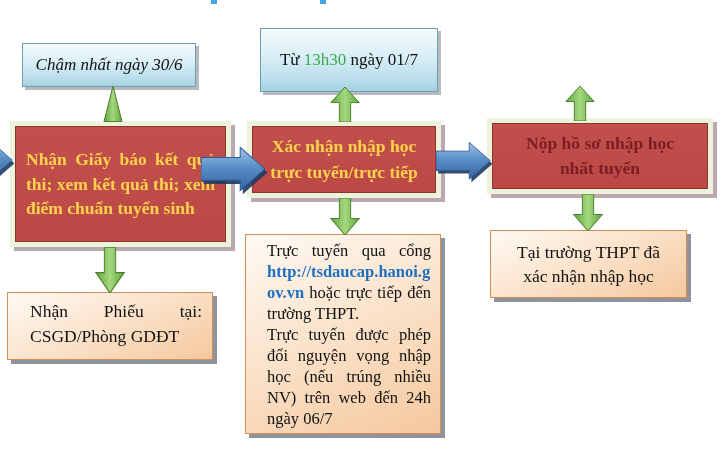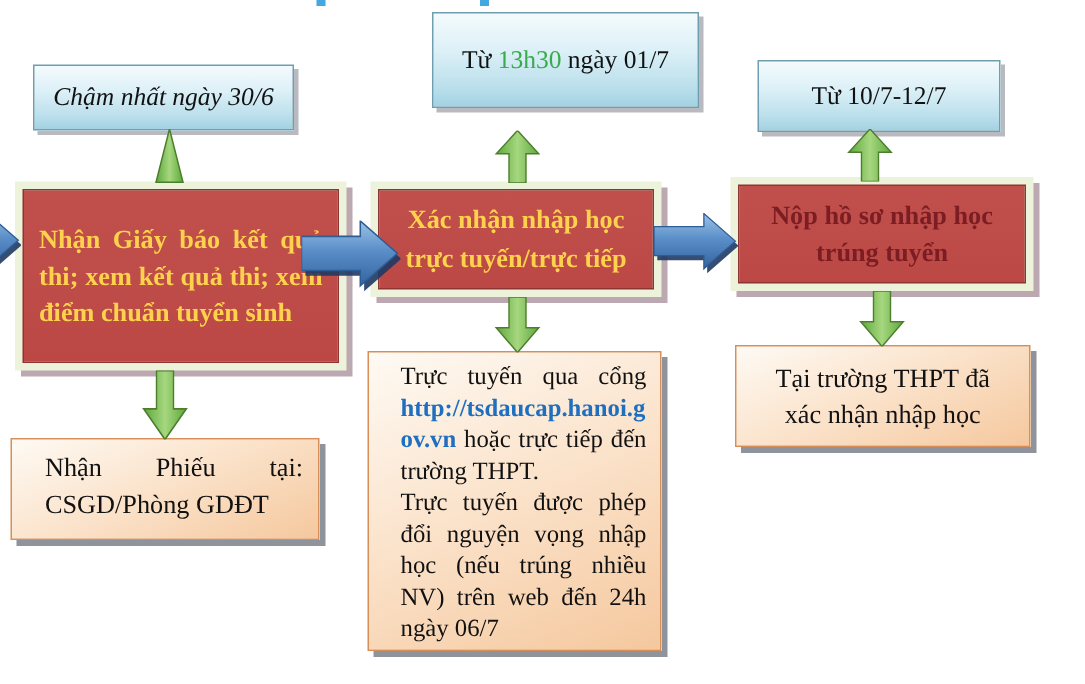--- a/index.html
+++ b/index.html
@@ -78,40 +78,37 @@
       </linearGradient>
     </defs>
   </svg>
 
   <div class="remnant" style="left:211px;"></div>
   <div class="remnant" style="left:320px;"></div>
 
   <div class="cyan" style="left:22px;top:43px;width:172px;height:42px;font-style:italic;">
     <div><span class="seg-normal">Chậm nhất ngày 30/6</span></div>
   </div>
-  <div class="cyan" style="left:260px;top:8px;width:176px;height:62px;margin-left:28px;">
+  <div class="cyan" style="left:260px;top:28px;width:176px;height:62px;">
     <div><span class="seg-normal">Từ </span><span class="seg-green">13h30</span><span class="seg-normal"> ngày 01/7</span><br></div>
-  </div>
-  <div class="cyan" style="left:505px;top:40px;width:160px;height:46px;">
-    <div><span class="seg-normal">Từ 10/7-12/7</span></div>
   </div>
 
   <div class="red" style="left:10px;top:121px;width:221px;height:126px;">
     <div class="red-in">
         <div class="txt just"><span class="seg-normal">Nhận Giấy báo kết quả thi; xem kết quả thi; xem điểm chuẩn tuyển sinh</span></div>
       </div>
   </div>
   <div class="red" style="left:247px;top:121px;width:194px;height:77px;">
     <div class="red-in">
         <div class="txt cent"><span class="seg-normal">Xác nhận nhập học</span><br><span class="seg-normal">trực tuyến/trực tiếp</span></div>
       </div>
   </div>
-  <div class="red maroon" style="left:487px;top:118px;width:202px;height:76px;">
+  <div class="red maroon" style="left:487px;top:118px;width:226px;height:76px;">
     <div class="red-in">
-        <div class="txt cent"><span class="seg-normal">Nộp hồ sơ nhập học</span><br><span class="seg-normal">trúng tuyển</span></div>
+        <div class="txt cent"><span class="seg-normal">Nộp hồ sơ nhập học</span><br><span class="seg-normal">nhất tuyển</span></div>
       </div>
   </div>
 
   <div class="orange" style="left:7px;top:292px;width:206px;height:68px;">
     <div class="txt just" style="line-height:1.45"><span class="seg-normal">Nhận Phiếu tại: CSGD/Phòng GDĐT</span></div>
   </div>
   <div class="orange small" style="left:245px;top:234px;width:196px;height:200px;">
     <div class="txt"><span class="seg-normal">Trực tuyến qua cổng </span><span class="seg-link">http://tsdaucap.hanoi.gov.vn</span><span class="seg-normal"> hoặc trực tiếp đến trường THPT.</span><br><span class="seg-normal">Trực tuyến được phép đổi nguyện vọng nhập học (nếu trúng nhiều NV) trên web đến 24h ngày 06/7</span></div>
   </div>
   <div class="orange o-cent" style="left:490px;top:230px;width:197px;height:68px;align-items:center;">

